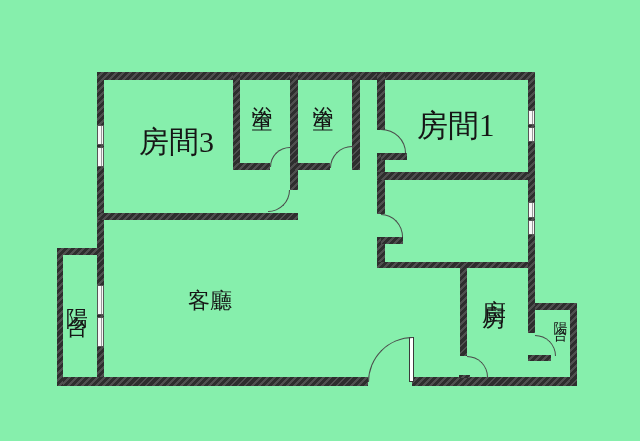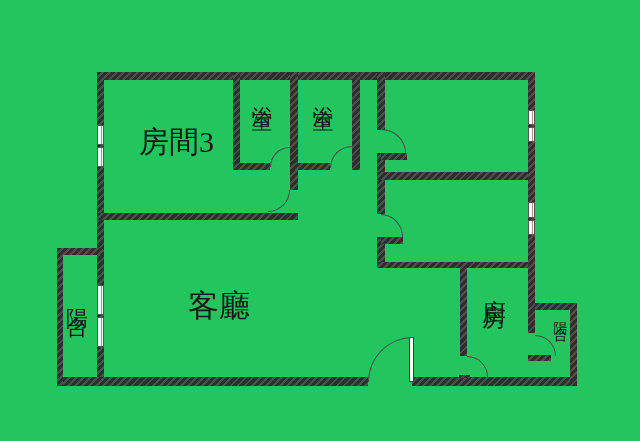--- a/index.html
+++ b/index.html
@@ -1,19 +1,19 @@
 <!DOCTYPE html>
 <html><head>
 <meta charset="utf-8">
 <style>
   html,body{margin:0;padding:0;background:#ffffff;}
   #plan{
     position:relative;
     width:640px;height:441px;
-    background:#22c55e;
+    background:#86efac;
     overflow:hidden;
     font-family:"Liberation Serif","DejaVu Serif",serif;
   }
   .wall{
     position:absolute;
     background:repeating-linear-gradient(135deg,#2e2e2e 0 3px,#4f4f4f 3px 5px);
   }
   .leaf-dark{
     position:absolute;
     background:repeating-linear-gradient(135deg,#2e2e2e 0 3px,#4f4f4f 3px 5px);
@@ -119,18 +119,19 @@
   <div class="arc br" style="left:268px;top:190px;width:22px;height:22px;"></div>
   <div class="arc tr" style="left:381px;top:129px;width:25px;height:24px;"></div>
   <div class="arc tr" style="left:381px;top:214px;width:22px;height:23px;"></div>
   <div class="arc tl" style="left:368px;top:337px;width:45px;height:45px;"></div>
   <div class="arc tr" style="left:467px;top:356px;width:21px;height:21px;"></div>
   <div class="arc tr" style="left:535px;top:335px;width:21px;height:21px;"></div>
 
   <div class="label" style="left:139px;top:127px;font-size:30px;">房間3</div>
   <div class="label v-label" style="left:251px;top:89px;font-size:21px;letter-spacing:4px;">浴室</div>
   <div class="label v-label" style="left:312px;top:89px;font-size:21px;letter-spacing:4px;">浴室</div>
-  <div class="label" style="left:188px;top:290px;font-size:31px;">客廳</div>
+  <div class="label" style="left:417px;top:110px;font-size:31px;">房間1</div>
+  <div class="label" style="left:188px;top:290px;font-size:22px;">客廳</div>
   <div class="label v-label" style="left:482px;top:280px;font-size:24px;letter-spacing:5px;">廚房</div>
   <div class="label v-label" style="left:66px;top:291px;font-size:22px;letter-spacing:7px;">陽台</div>
   <div class="label v-label" style="left:553px;top:311px;font-size:14px;letter-spacing:5px;">陽台</div>
 
 </div>
 
 </body></html>

